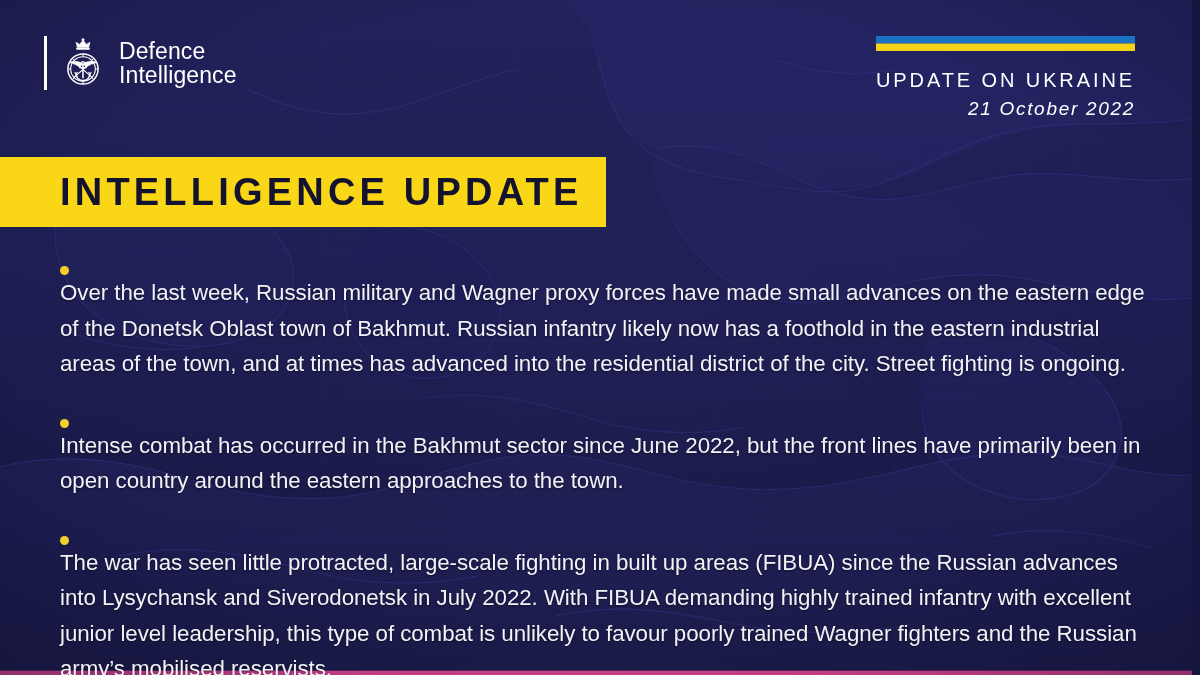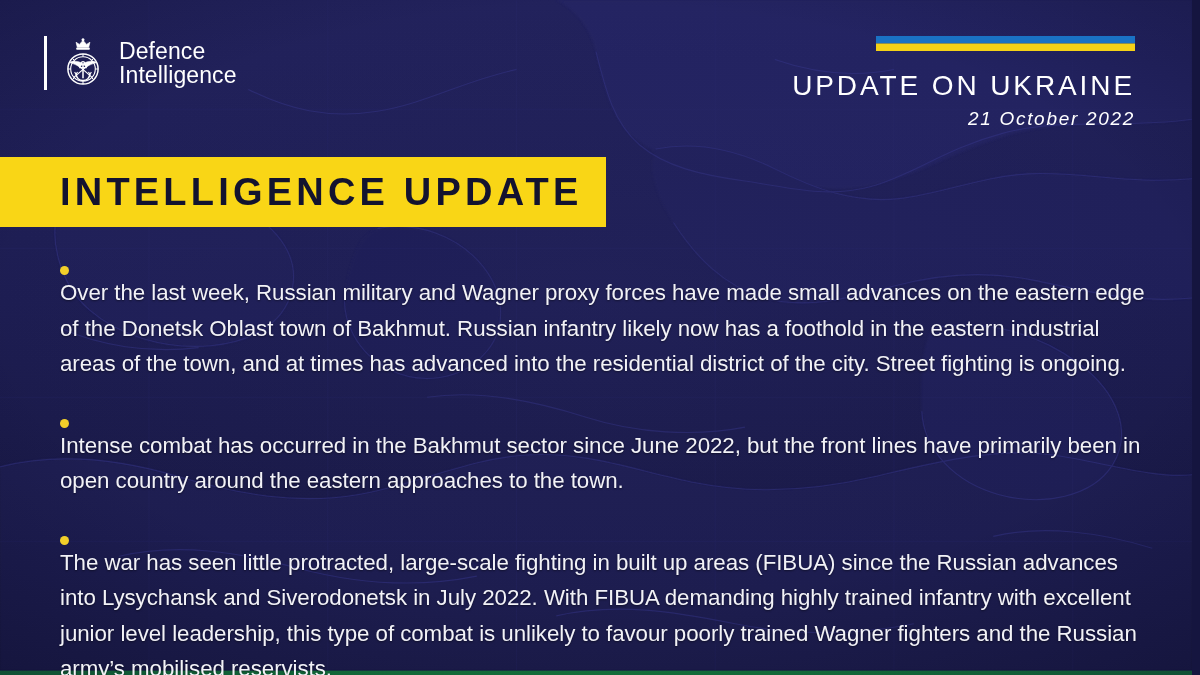--- a/index.html
+++ b/index.html
@@ -7,21 +7,21 @@
   html, body {
     width:1200px; height:675px;
     overflow:hidden;
     background:#15153f;
     font-family:"Liberation Sans", sans-serif;
   }
 
   #poster{
     position:relative;
     width:1192px; height:675px;
-    background:#15803d;
+    background:#ec4899;
     overflow:hidden;
   }
 
   
   .bg-map{
     position:absolute; inset:0;
     z-index:0;
     pointer-events:none;
   }
   .bg-vignette{
@@ -86,21 +86,21 @@
     width:259px; height:15px;
     margin-left:auto;
     margin-bottom:17px;
     display:block;
   }
   .flagbar .blue{ fill:#1a72c4; }
   .flagbar .yellow{ fill:#f5d117; }
 
   .update-line{
     color:#ffffff;
-    font-size:28px;
+    font-size:20px;
     font-weight:400;
     letter-spacing:2.9px;
     white-space:nowrap;
     line-height:1.25;
   }
   .date-line{
     color:#ffffff;
     font-size:19px;
     font-style:italic;
     font-weight:400;

